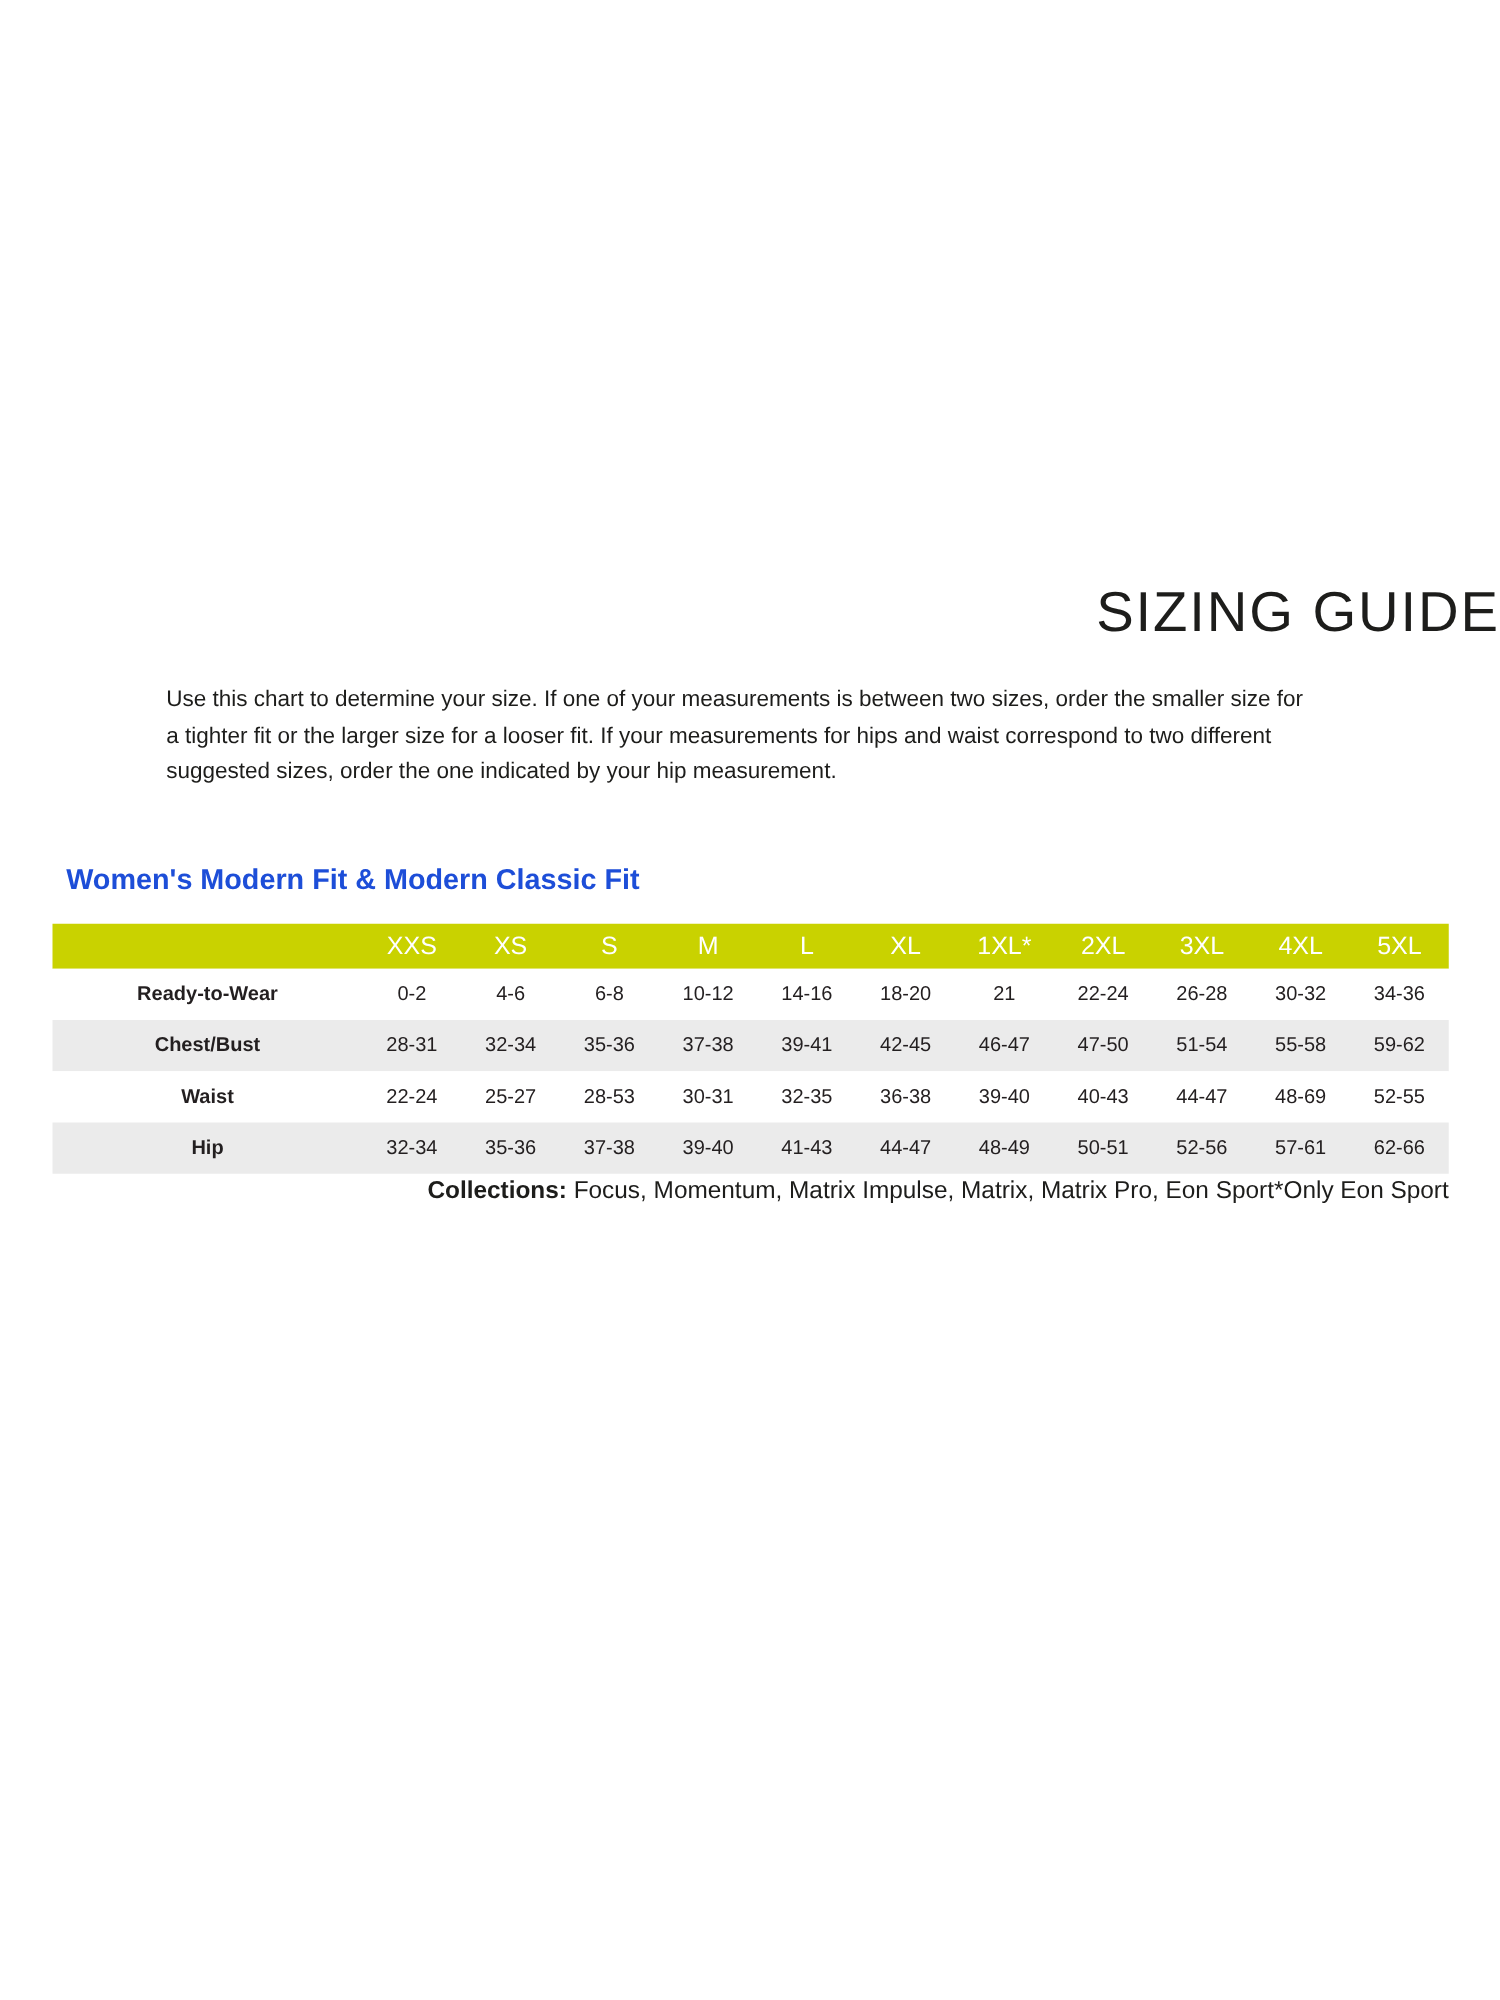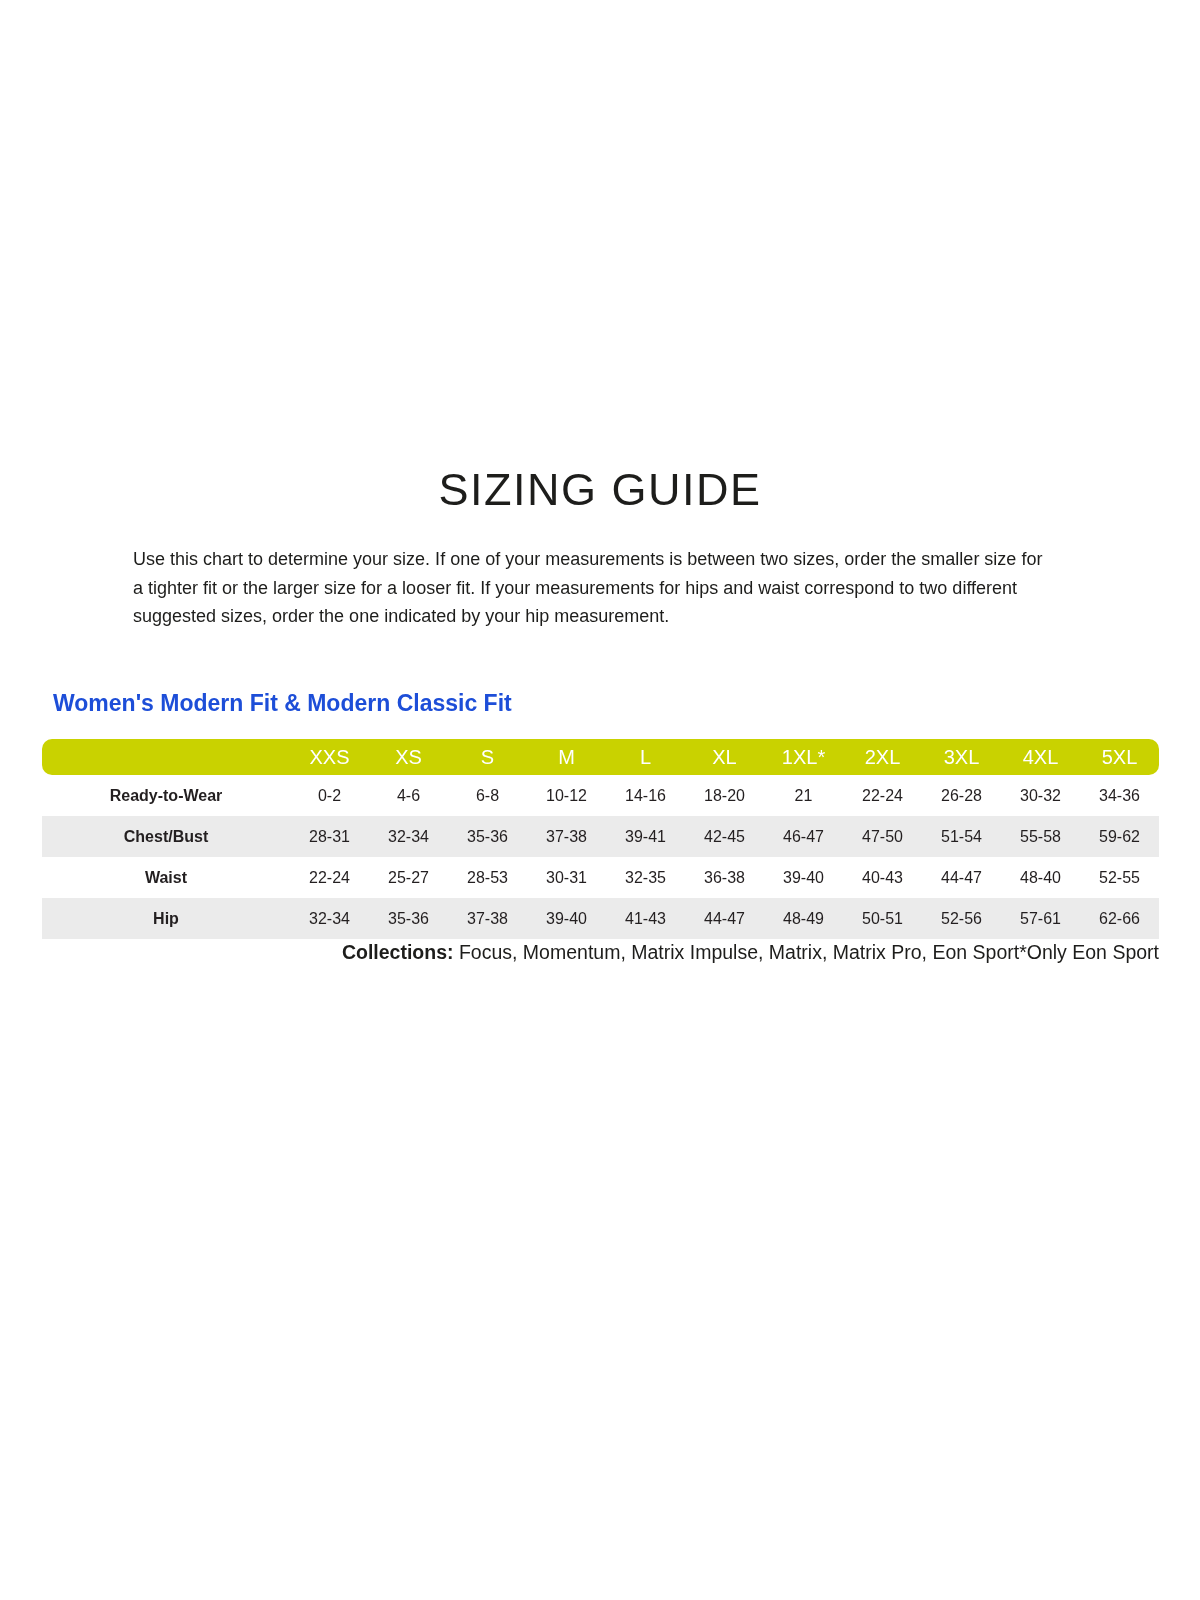--- a/index.html
+++ b/index.html
@@ -12,21 +12,21 @@
     color: #231f20;
     overflow: hidden;
   }
   .page { position: absolute; inset: 0; background: #ffffff; }
 
   .title {
     position: absolute;
     top: 464px;
     left: 0;
     width: 100%;
-    text-align: center;
+    text-align: right;
     font-size: 45px;
     font-weight: 400;
     letter-spacing: 1.5px;
     color: #1d1d1b;
   }
 
   .intro {
     position: absolute;
     top: 545px;
     left: 133px;
@@ -56,21 +56,20 @@
     grid-template-columns: 248px repeat(11, 1fr);
     align-items: center;
     text-align: center;
   }
   .header-row {
     height: 36px;
     background: var(--header-bg, #c9d200);
     color: #ffffff;
     font-size: 20px;
     font-weight: 400;
-    border-radius: 10px;
   }
   .data-row { height: 41px; font-size: 16px; background: #ffffff; }
   .data-row.alt { background: var(--row-alt-bg, #ebebeb); }
   .row-label { font-weight: 700; }
   .cell { display: block; }
 
   .collections {
     position: absolute;
     top: 941px;
     left: 42px;
@@ -145,21 +144,21 @@
       <span class="cell row-label">Waist</span>
       <span class="cell">22-24</span>
       <span class="cell">25-27</span>
       <span class="cell">28-53</span>
       <span class="cell">30-31</span>
       <span class="cell">32-35</span>
       <span class="cell">36-38</span>
       <span class="cell">39-40</span>
       <span class="cell">40-43</span>
       <span class="cell">44-47</span>
-      <span class="cell">48-40</span>
+      <span class="cell">48-69</span>
       <span class="cell">52-55</span>
     </div>
 
     <div class="grid-row data-row alt">
       <span class="cell row-label">Hip</span>
       <span class="cell">32-34</span>
       <span class="cell">35-36</span>
       <span class="cell">37-38</span>
       <span class="cell">39-40</span>
       <span class="cell">41-43</span>

